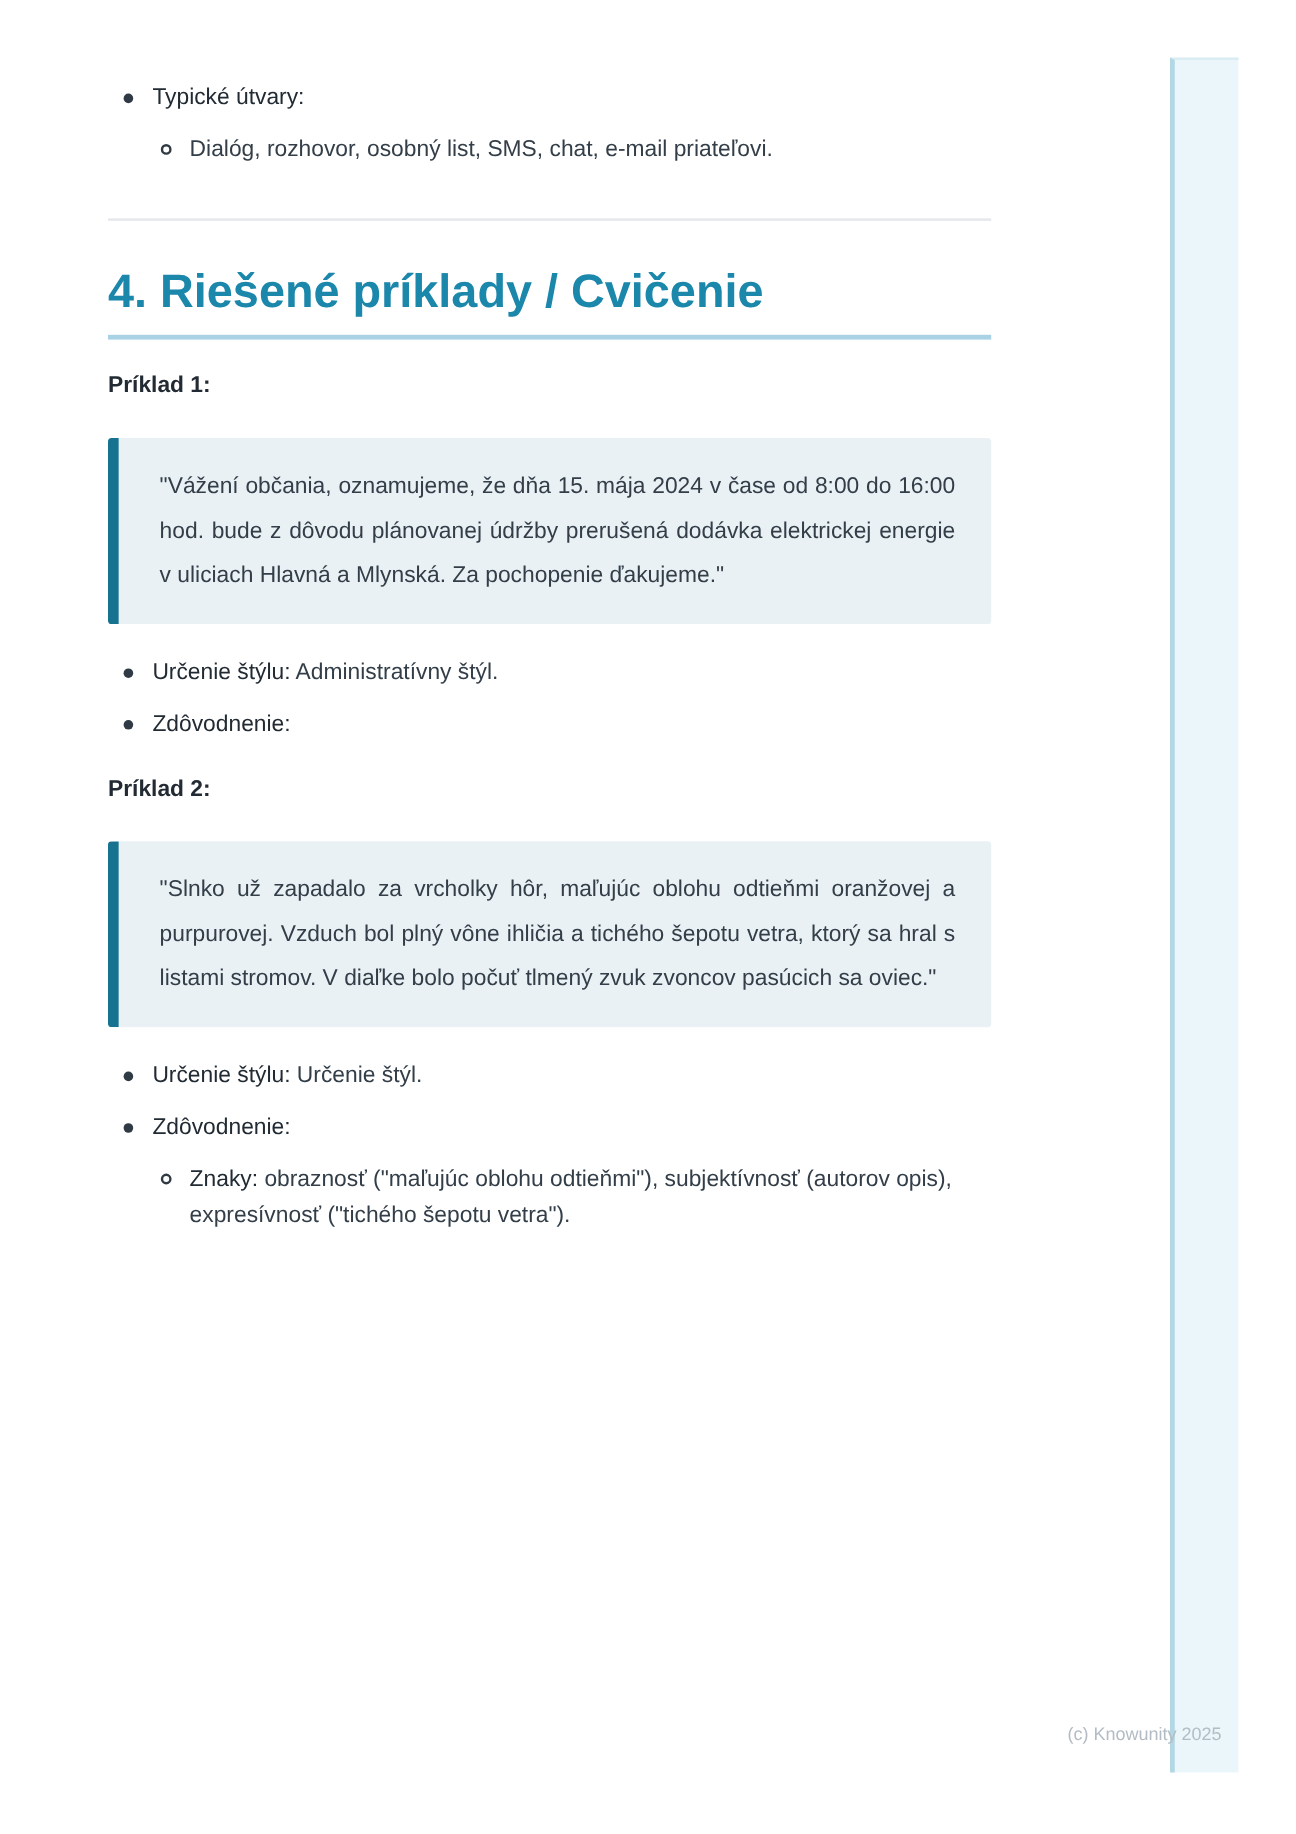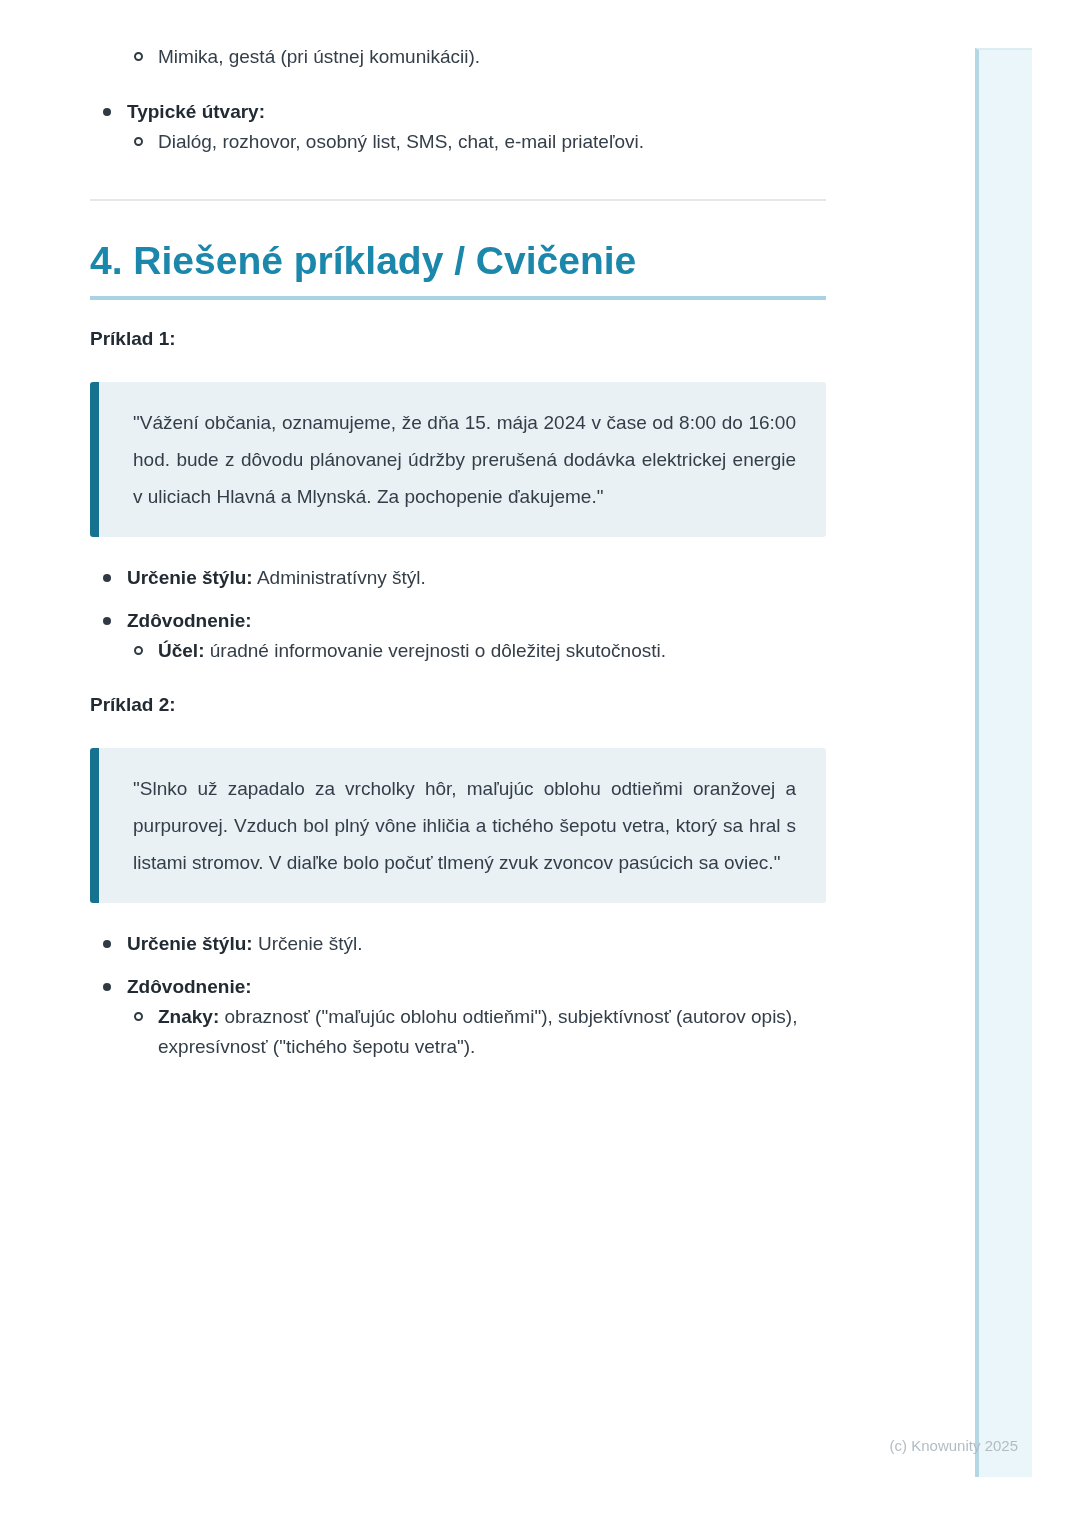--- a/index.html
+++ b/index.html
@@ -23,28 +23,28 @@
   .content{
     position:absolute;left:90px;top:42px;width:736px;
     font-size:19px;line-height:30px;
   }
   ul{list-style:none;margin:0;padding:0;}
   .lvl1 > li{position:relative;padding-left:37px;margin-top:13px;}
   .lvl1 > li::before{
     content:"";position:absolute;left:13px;top:11px;width:8px;height:8px;
     border-radius:50%;background:#2f3a44;
   }
-  .lvl2 > li{position:relative;padding-left:31px;margin-top:0;}
+  .lvl2 > li{position:relative;padding-left:31px;margin-top:13px;}
   .lvl2 > li::before{
     content:"";position:absolute;left:7px;top:10px;width:7px;height:7px;
     border-radius:50%;border:2px solid #2f3a44;box-sizing:border-box;width:9px;height:9px;
   }
   .carryover-sub{margin-left:37px;}
   .carryover-sub > li{margin-top:0;}
-  .b{font-weight:700;color:var(--bold-text);}
+  .b{font-weight:400;color:var(--bold-text);}
   hr.divider{
     border:none;border-top:2px solid var(--divider);
     margin:42px 0 0 0;
   }
   h2.section-heading{
     margin:40px 0 0 0;font-size:39px;line-height:40px;font-weight:700;
     color:var(--heading);padding-bottom:15px;
     border-bottom:4px solid var(--heading-underline);
     letter-spacing:0;
   }
@@ -69,25 +69,20 @@
     box-sizing:border-box;z-index:2;
   }
 </style>
 </head>
 <body>
 
 <div class="scroll-track"></div>
 
 <div class="content">
 
-  <ul class="lvl2 carryover-sub">
-    <li>
-      <span>Mimika, gestá (pri ústnej komunikácii).</span>
-    </li>
-  </ul>
 
   <ul class="lvl1">
     <li style="margin-top:25px;">
       <span class="b">Typické útvary:</span>
       <ul class="lvl2">
         <li>
           <span>Dialóg, rozhovor, osobný list, SMS, chat, e-mail priateľovi.</span>
         </li>
       </ul>
     </li>
@@ -102,24 +97,20 @@
     <p class="example-label">Príklad 1:</p>
     <blockquote class="quote">"Vážení občania, oznamujeme, že dňa 15. mája 2024 v čase od 8:00 do 16:00 hod. bude z dôvodu plánovanej údržby prerušená dodávka elektrickej energie v uliciach Hlavná a Mlynská. Za pochopenie ďakujeme."</blockquote>
     <ul class="lvl1 analysis">
       <li>
         <span class="b">Určenie štýlu:</span>
         <span>Administratívny štýl.</span>
       </li>
       <li>
         <span class="b">Zdôvodnenie:</span>
         <ul class="lvl2">
-          <li>
-            <span class="b">Účel:</span>
-            <span>úradné informovanie verejnosti o dôležitej skutočnosti.</span>
-          </li>
         </ul>
       </li>
     </ul>
   </section>
 
   <section>
     <p class="example-label">Príklad 2:</p>
     <blockquote class="quote">"Slnko už zapadalo za vrcholky hôr, maľujúc oblohu odtieňmi oranžovej a purpurovej. Vzduch bol plný vône ihličia a tichého šepotu vetra, ktorý sa hral s listami stromov. V diaľke bolo počuť tlmený zvuk zvoncov pasúcich sa oviec."</blockquote>
     <ul class="lvl1 analysis">
       <li>

